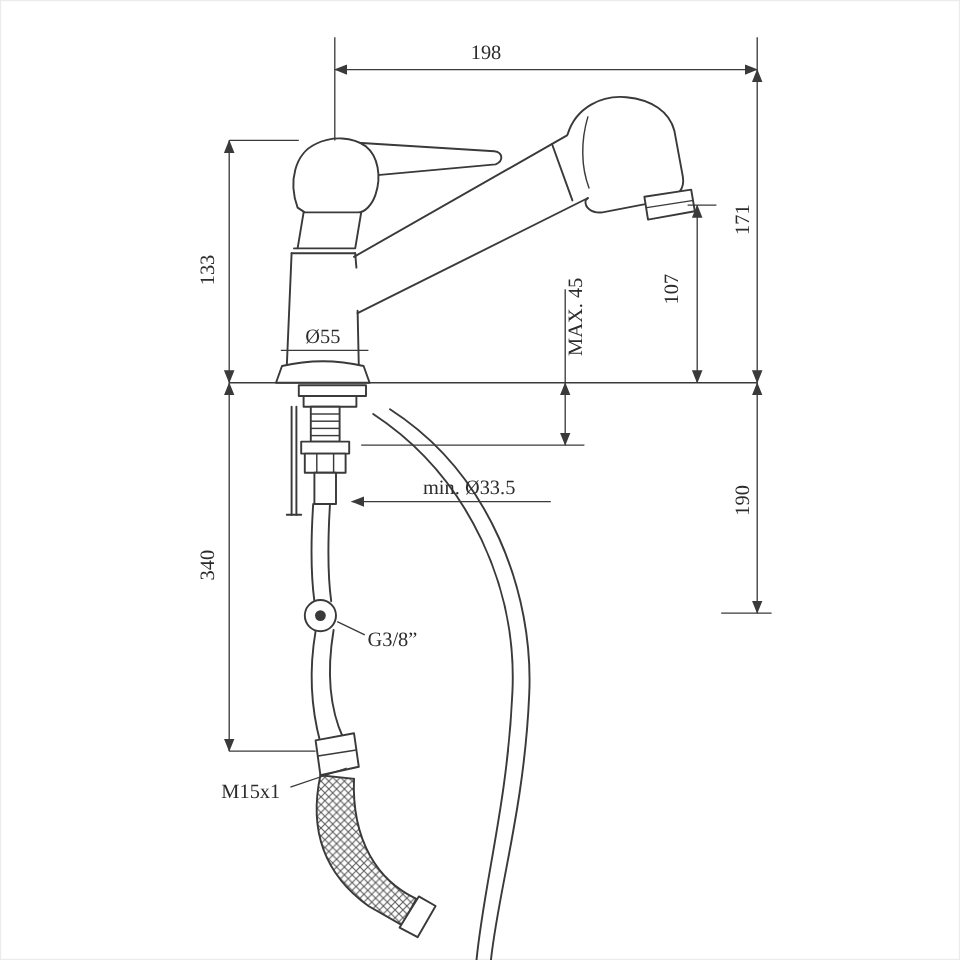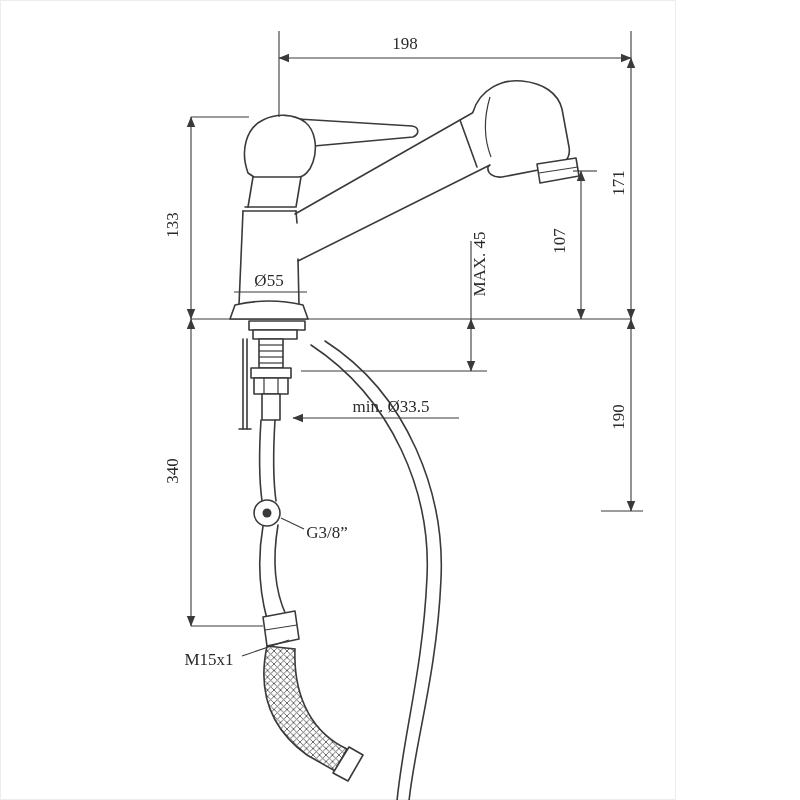--- a/index.html
+++ b/index.html
@@ -1,16 +1,16 @@
 <!DOCTYPE html>
 <html><head>
 <meta charset="utf-8">
 <style>
   html,body{margin:0;padding:0;background:#fff;}
-  .page{width:676px;height:800px;position:relative;background:#ffffff;
+  .page{width:800px;height:800px;position:relative;background:#ffffff;
         border:1px solid #ececec;box-sizing:border-box;
         font-family:"Liberation Serif", serif;}
   svg{display:block;}
   .obj{stroke:#3a3a3a;stroke-width:1.6;fill:none;stroke-linejoin:round;stroke-linecap:round;}
   .thin{stroke:#3a3a3a;stroke-width:1.2;fill:none;}
   .dim{stroke:#3a3a3a;stroke-width:1.1;fill:none;}
   .fillw{fill:#ffffff;}
   .filld{fill:#3a3a3a;stroke:none;}
   .lbl{font:17px "Liberation Serif", serif;fill:#2b2b2b;}
 </style>

